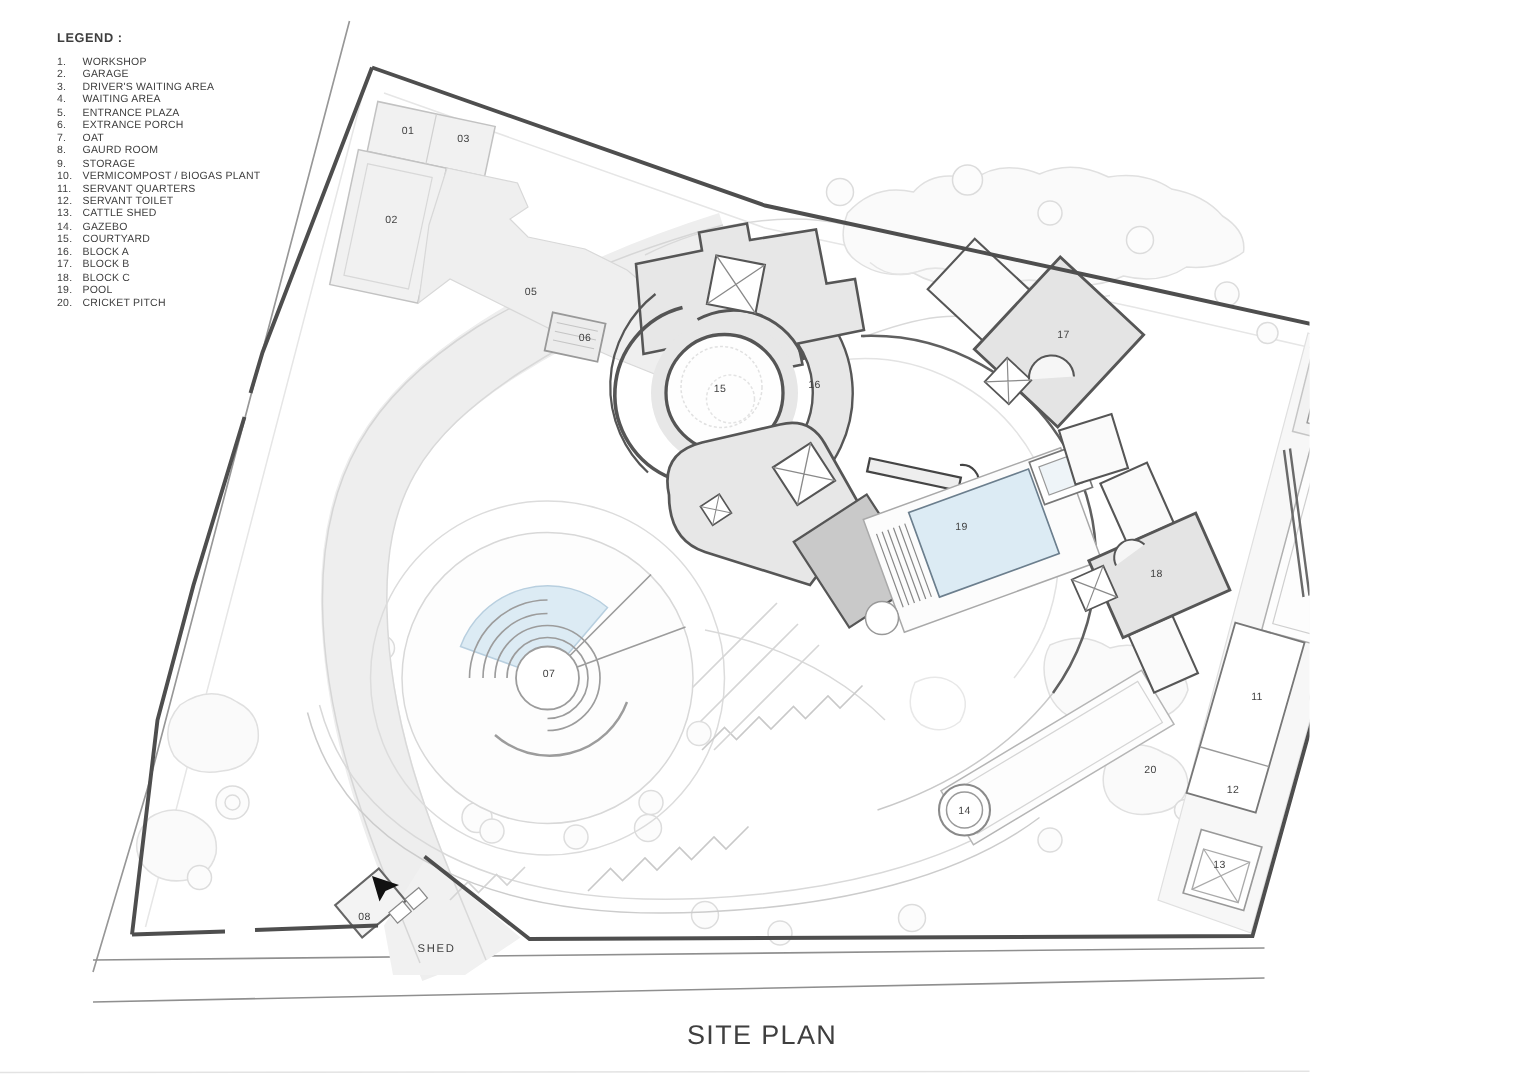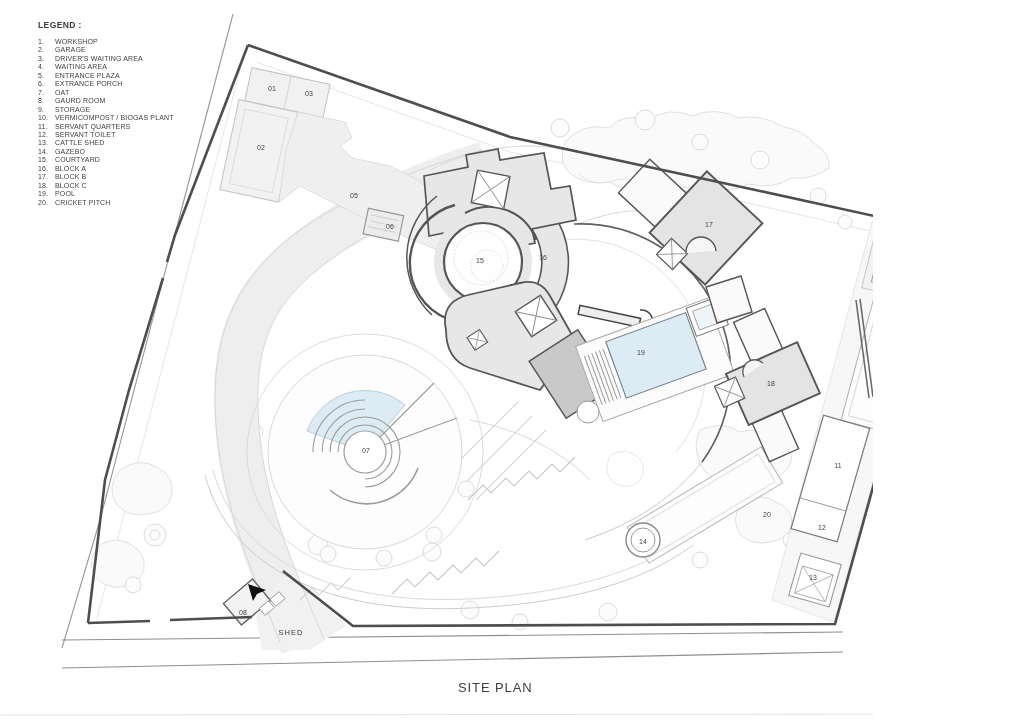--- a/index.html
+++ b/index.html
@@ -7,21 +7,21 @@
          font-family:"Liberation Sans",sans-serif;color:#3e3e3e}
   .plan-svg{position:absolute;left:0;top:0}
   .legend{position:absolute;left:38px;top:20px;width:200px}
   .legend-title{font-size:8.5px;font-weight:bold;letter-spacing:.4px;margin-bottom:8px}
   .legend-row{display:flex;font-size:7px;line-height:8.45px;letter-spacing:.15px}
   .legend-num{width:17px;flex:none}
   .plan-labels{position:absolute;left:0;top:0;width:1024px;height:724px;pointer-events:none}
   .plan-label{position:absolute;transform:translate(-50%,-50%);font-size:7px;color:#424242;letter-spacing:.2px}
   .entry-label{position:absolute;left:291px;top:632px;transform:translate(-50%,-50%);
                font-size:7.5px;letter-spacing:1.1px;color:#3e3e3e}
-  .sheet-title{position:absolute;left:458px;top:680px;font-size:13px;letter-spacing:.9px;color:#3f3f3f}
+  .sheet-title{position:absolute;left:458px;top:680px;font-size:18px;letter-spacing:.9px;color:#3f3f3f}
 </style>
 </head>
 <body>
 
 <div class="sheet">
 
 <svg class="plan-svg" width="1024" height="724" viewBox="0 0 1024 724">
 
   <g stroke="#979797" stroke-width="1.1" fill="none">
     <path d="M 233,14 L 180,215 L 100,520 L 62,648"></path>

